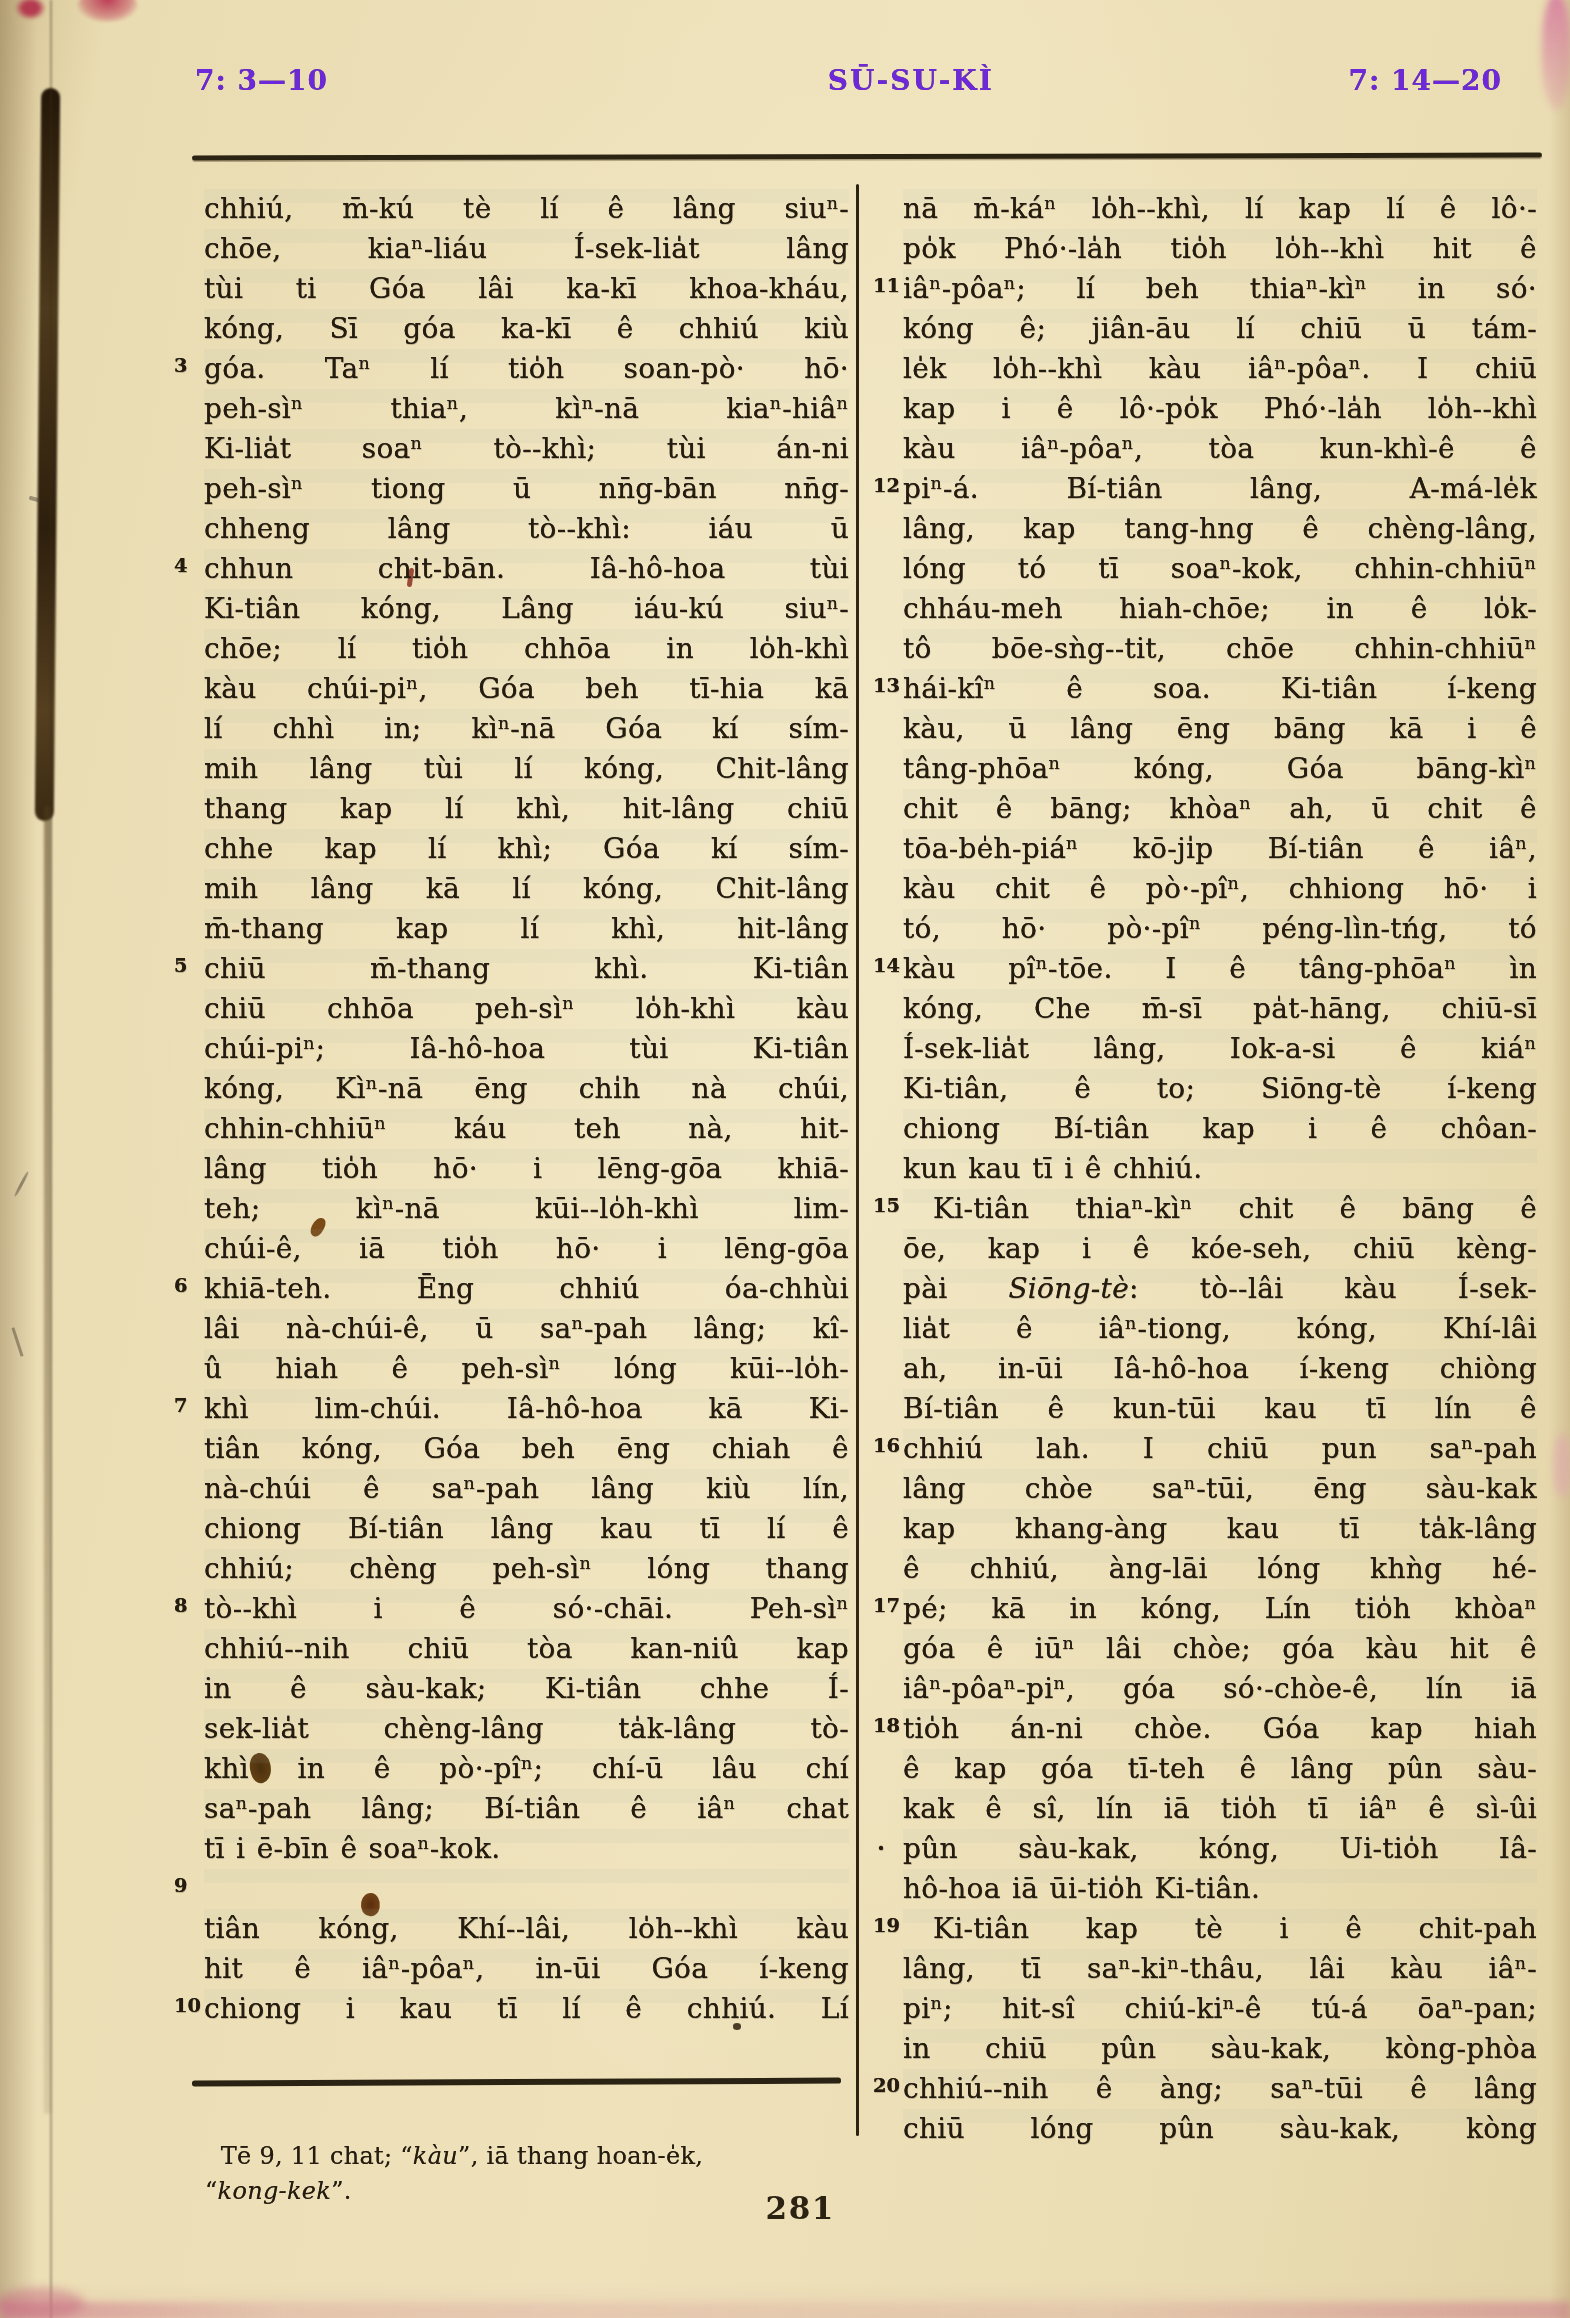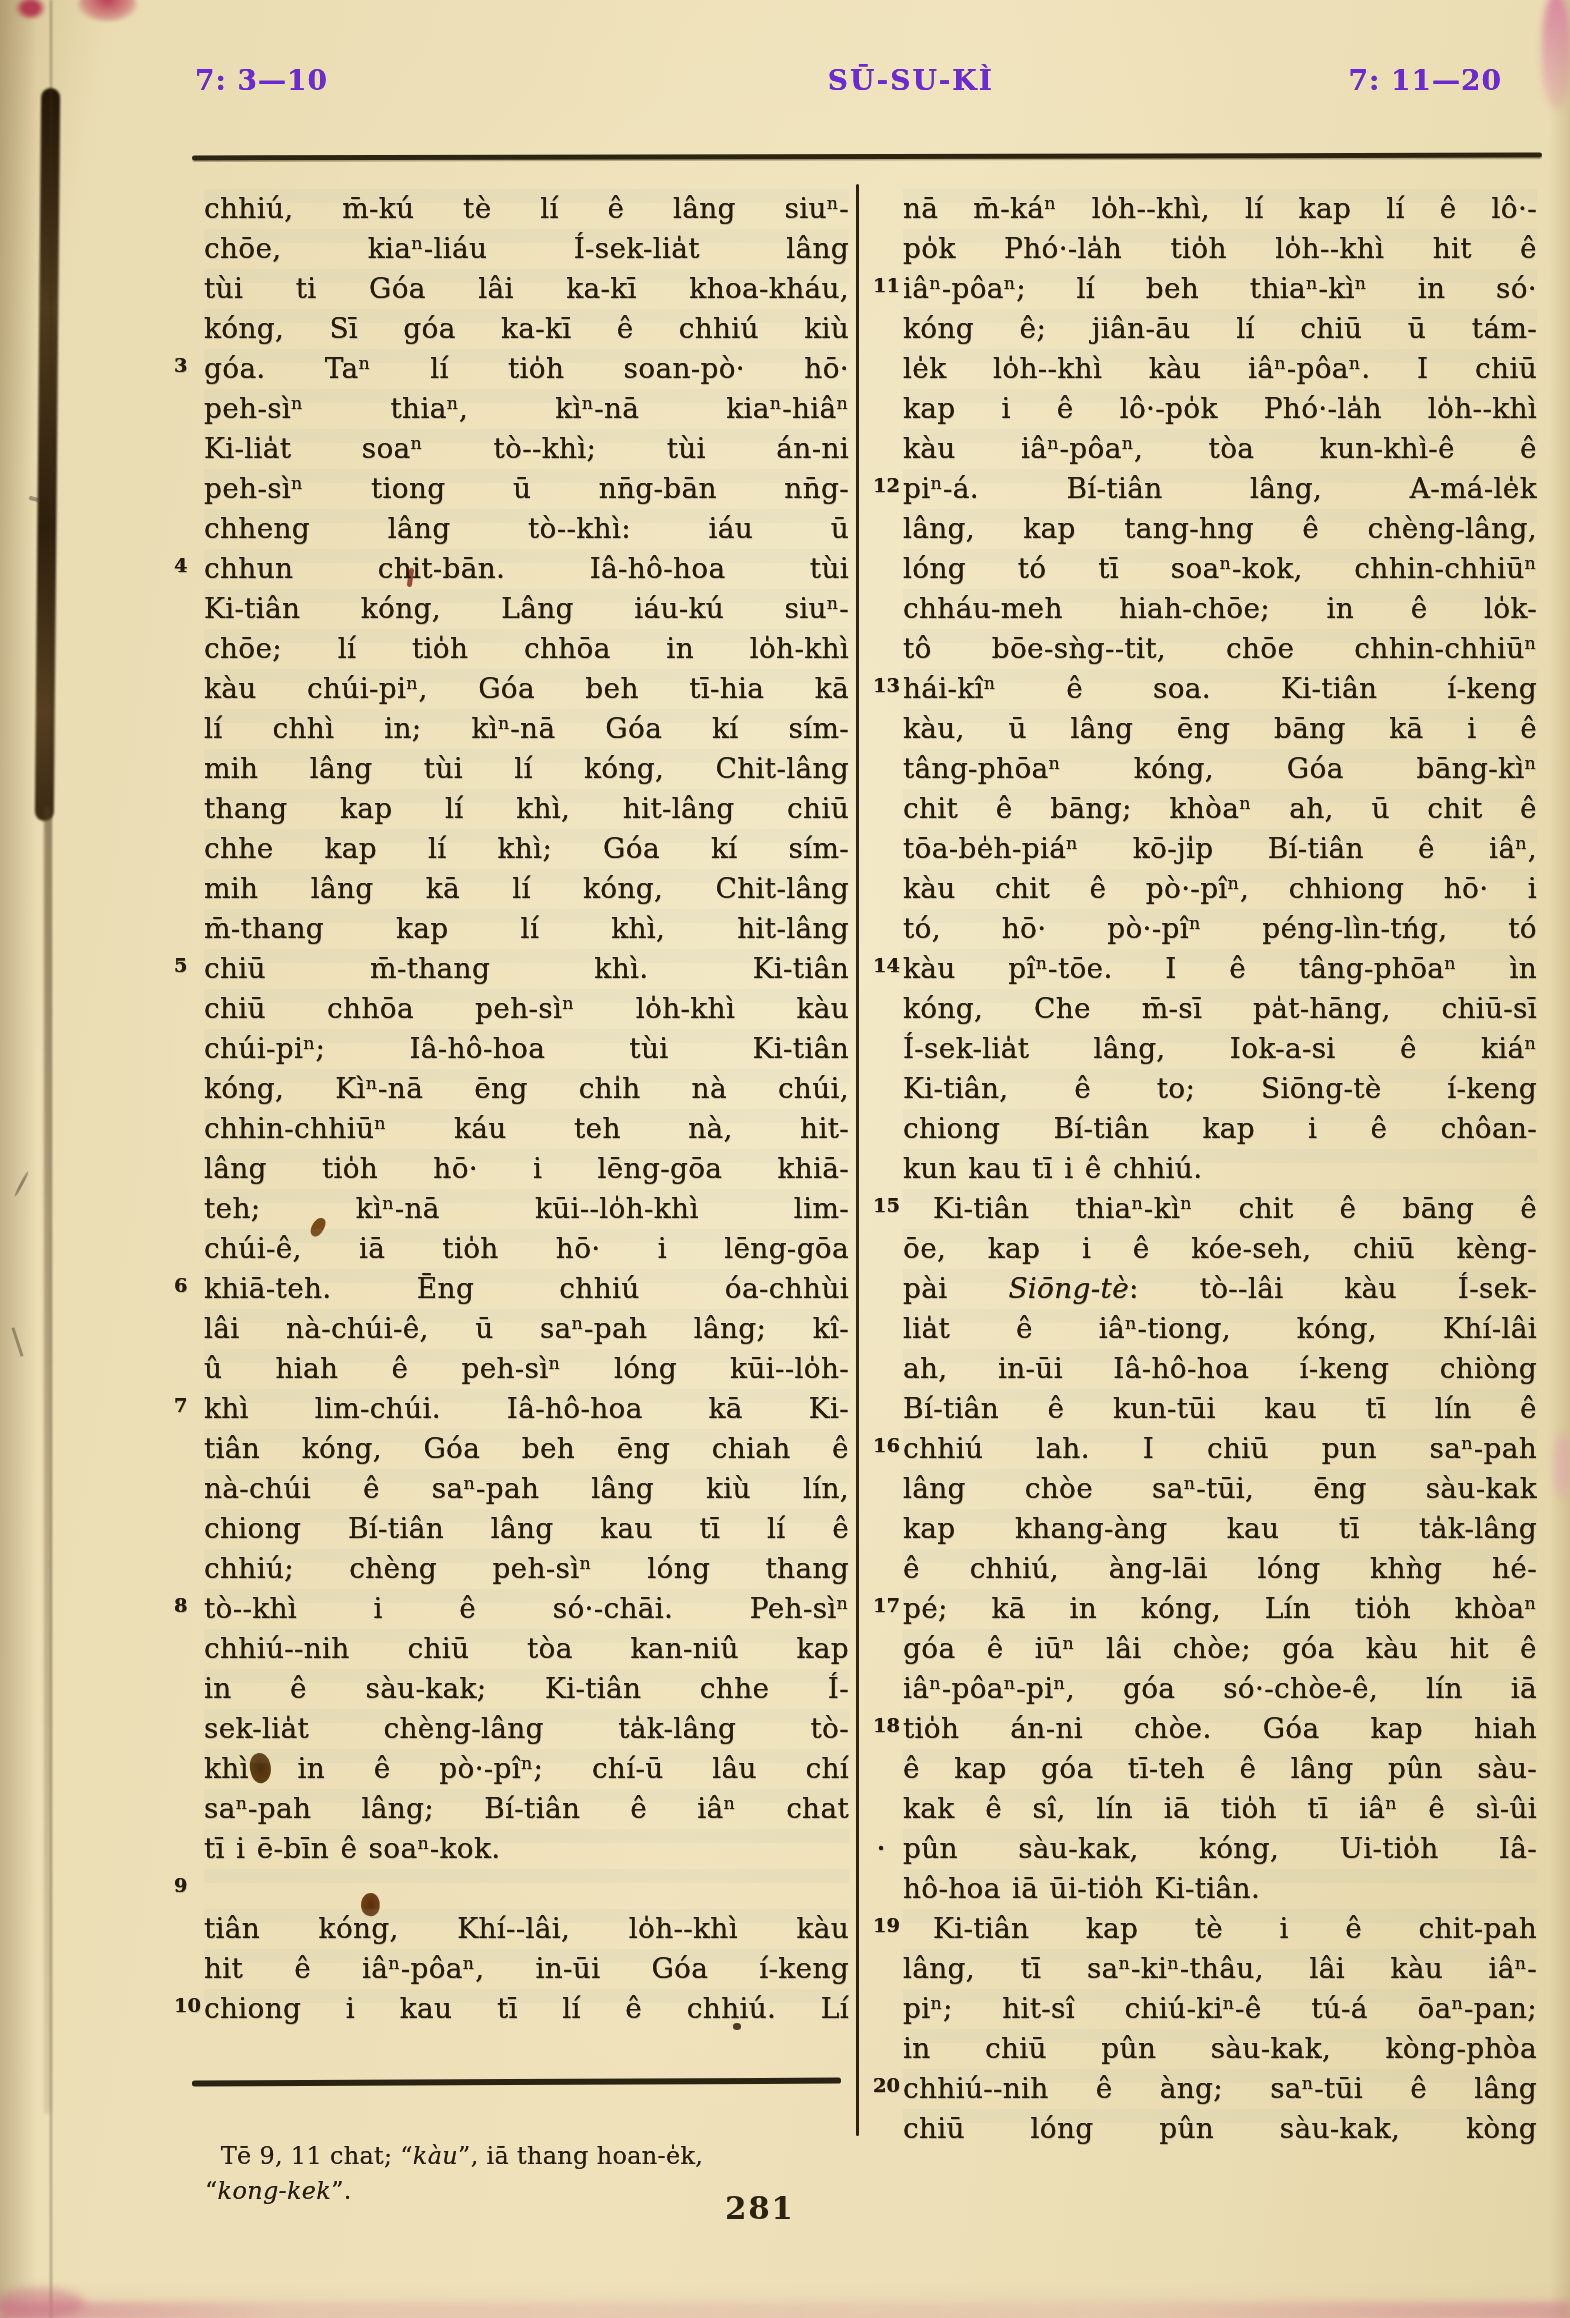--- a/index.html
+++ b/index.html
@@ -43,21 +43,21 @@
   .line.ind .t{padding-left:30px;}
   .verse{position:absolute;left:-30px;top:4.7px;width:26px;text-align:left;
     font-size:19.4px;line-height:normal;font-weight:bold;letter-spacing:0;text-align-last:left;}
   .verse.speck{font-size:23px;top:-1px;left:-26px;}
   i{font-style:italic;}
   
   .footnote{position:absolute;left:205px;top:2095px;width:649px;font-size:24px;line-height:35px;letter-spacing:0.3px;
     text-shadow:0 0 0.5px rgba(40,29,13,.8);}
   .footnote .fline:first-child{padding-left:15.7px;margin-top:44px;}
   
-  .pageno{position:absolute;left:725px;top:2190px;width:110px;text-align:left;font-size:31px;font-weight:bold;letter-spacing:1.6px;color:#2b2212;}
+  .pageno{position:absolute;left:725px;top:2190px;width:110px;text-align:right;font-size:31px;font-weight:bold;letter-spacing:1.6px;color:#2b2212;}
   
   .art{position:absolute;pointer-events:none;}
   .gutter-strip{left:38px;top:88px;width:19px;height:733px;border-radius:9.4px;
     background:linear-gradient(180deg,#241708,#4e3a1c 30%,#2e1f0d 60%,#553f1f 85%,#3a2a12);
     filter:blur(0.8px);transform:rotate(0.5deg);}
   .gutter-tail{left:44px;top:806px;width:7.3px;height:1308px;border-radius:4.2px;
     background:linear-gradient(180deg,rgba(80,60,30,.55),rgba(80,60,30,.12));filter:blur(1.6px);}
   .crease{left:50px;top:0;width:2.1px;height:100%;background:rgba(60,45,25,.38);filter:blur(1px);}
   .edge-left{left:0;top:0;width:37px;height:100%;background:linear-gradient(90deg,rgba(120,95,55,.35),rgba(120,95,55,0));}
   .edge-right{right:0;top:0;width:21px;height:100%;background:linear-gradient(270deg,rgba(150,120,70,.25),rgba(150,120,70,0));}
@@ -101,21 +101,21 @@
 <div class="stain s-brown-b"></div>
 <div class="stain s-brown-c"></div>
 <div class="stain s-red-tick"></div>
 <div class="stain s-dark-dot"></div>
 <div class="stain m-pencil-a"></div>
 <div class="stain m-pencil-b"></div>
 <div class="stain m-pencil-c"></div>
 
 <div class="hdr hdr-left">7: 3—10</div>
 <div class="hdr hdr-center">SŪ-SU-KÌ</div>
-<div class="hdr hdr-right">7: 11—20</div>
+<div class="hdr hdr-right">7: 14—20</div>
 
 <div class="rule-top"></div>
 <div class="divider"></div>
 
 <div class="col col-left">
     <div class="line"><span class="t">chhiú, m̄-kú tè lí ê lâng siuⁿ-</span></div>
     <div class="line"><span class="t">chōe, kiaⁿ-liáu Í-sek-lia̍t lâng</span></div>
     <div class="line"><span class="t">tùi ti Góa lâi ka-kī khoa-kháu,</span></div>
     <div class="line"><span class="t">kóng, Sī góa ka-kī ê chhiú kiù</span></div>
     <div class="line"><span class="verse">3</span><span class="t">góa.  Taⁿ lí tio̍h soan-pò· hō·</span></div>

